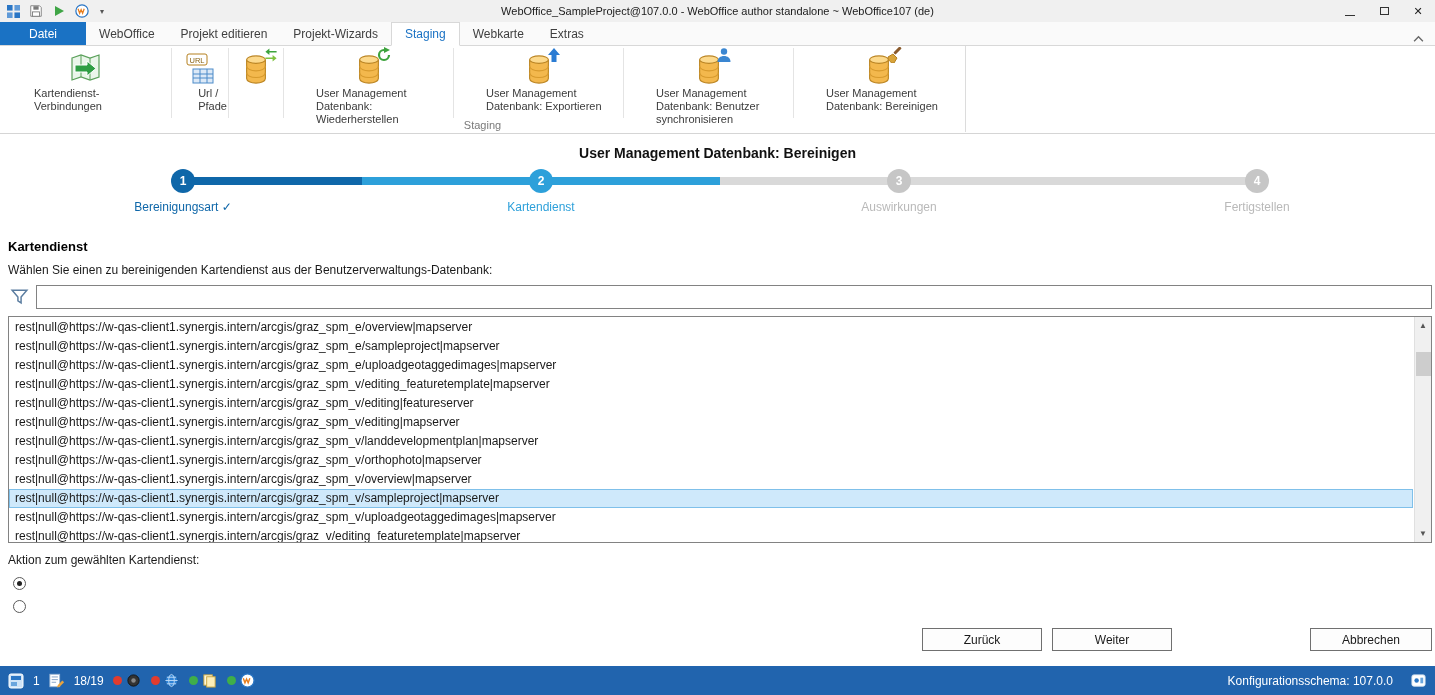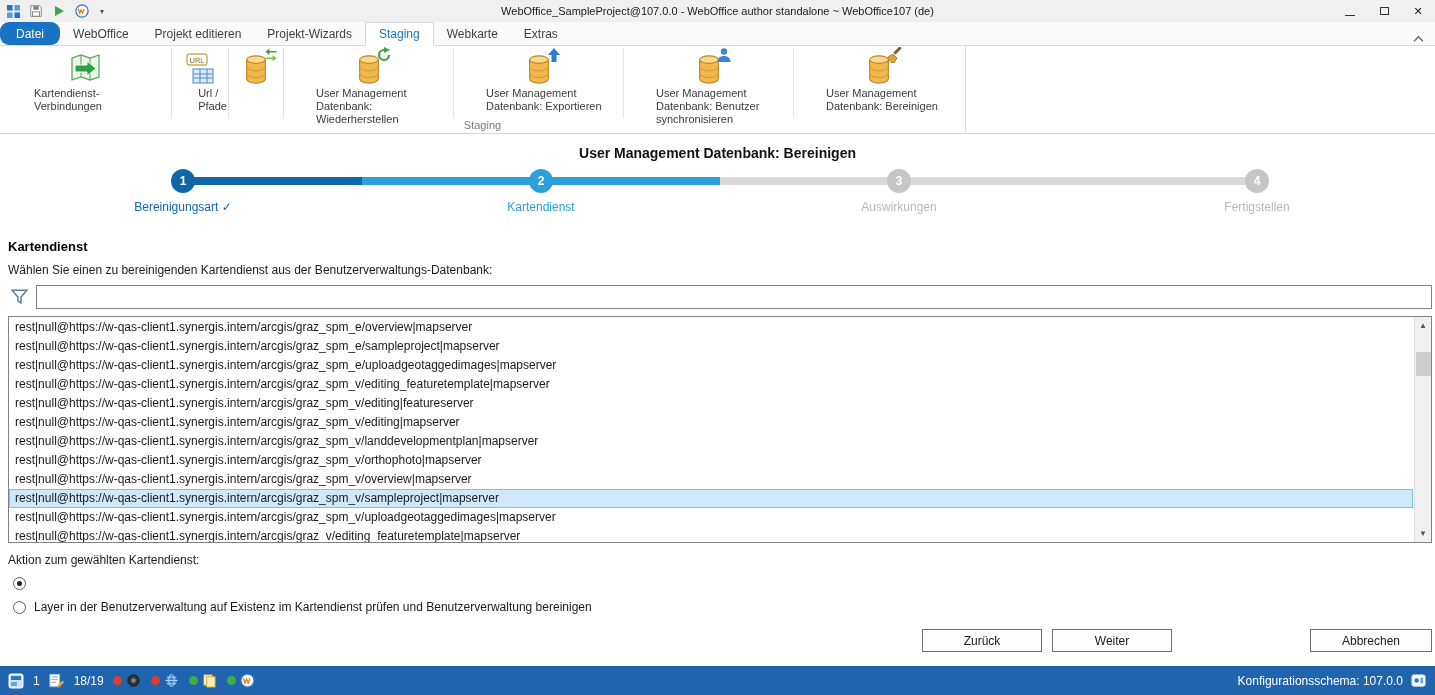--- a/index.html
+++ b/index.html
@@ -15,21 +15,21 @@
   .title-text { position:absolute; left:0; right:0; top:0; height:22px; line-height:22px; text-align:center;
                 font-size:11px; color:#1a1a1a; z-index:1; }
   .win-controls { position:absolute; right:0; top:0; height:22px; display:flex; z-index:2; }
   .win-btn { width:34px; height:22px; display:flex; align-items:center; justify-content:center; font-size:11px; color:#222; }
   .glyph-min { width:10px; height:0; border-bottom:1px solid #333; display:block; margin-top:8px; }
   .glyph-max { width:9px; height:8px; border:1px solid #333; display:block; }
 
   
   .tabrow { position:relative; height:24px; background:#fafafa; border-bottom:1px solid #d8d8d8; display:flex; flex:0 0 auto; }
   .tab { padding:0 13px; font-size:12px; line-height:24px; color:#3f3f3f; white-space:nowrap; }
-  .tab-file { background:#1a72c4; color:#fff; padding:0 16px;border-radius:9px; }
+  .tab-file { background:#1a72c4; color:#fff; padding:0 29px; }
   .tab-active { background:#fff; color:#1a72c4; border:1px solid #d8d8d8; border-bottom:1px solid #fff;
                 margin-bottom:-1px; line-height:22px; }
   .ribbon-collapse { position:absolute; right:10px; top:7px; width:12px; height:10px; }
 
   
   .ribbon { height:88px; background:#fff; border-bottom:1px solid #d5d5d5; display:flex; padding-left:2px; flex:0 0 auto; }
   .ribbon-group { display:inline-flex; flex-direction:column; }
   .ribbon-buttons { display:flex; align-items:flex-start; height:72px; }
   .rbtn { display:flex; flex-direction:column; align-items:center; padding:4px 7px 0 7px; max-width:172px; text-align:left; }
   .rbtn-narrow { max-width:56px; }
@@ -93,21 +93,21 @@
   .btn-next { left:1052px; width:120px; }
   .btn-cancel { left:1310px; width:122px; }
 
   
   .statusbar { margin-top:auto; height:29px; background:#2164ae; display:flex; align-items:center;
                gap:9px; padding:0 8px; color:#fff; font-size:12px; flex:0 0 auto; }
   .sicon { width:16px; height:16px; display:flex; }
   .sdot { width:9px; height:9px; border-radius:50%; flex:0 0 auto; }
   .sdot-red { background:#e23c2e; }
   .sdot-green { background:#3fae49; }
-  .sb-right { margin-left:auto; display:flex; align-items:center; gap:8px; }
+  .sb-right { margin-left:auto; display:flex; align-items:center; gap:18px; }
   .pair { display:flex; align-items:center; gap:4px; }
 </style>
 </head>
 <body>
 
 <div class="window">
 
   <div class="titlebar">
     <div class="qat">
       <span class="qat-btn">
@@ -339,21 +339,20 @@
       </div>
     </div>
 
     <div class="action-heading">Aktion zum gewählten Kartendienst:</div>
 
     <label class="radio-row">
       <span class="radio checked"></span>
     </label>
     <label class="radio-row">
       <span class="radio"></span>
-      <span>Layer in der Benutzerverwaltung auf Existenz im Kartendienst prüfen und Benutzerverwaltung bereinigen</span>
     </label>
   </div>
 
   <div class="footer">
     <button class="btn btn-back">Zurück</button>
     <button class="btn btn-next">Weiter</button>
     <button class="btn btn-cancel">Abbrechen</button>
   </div>
 
   <div class="statusbar">

